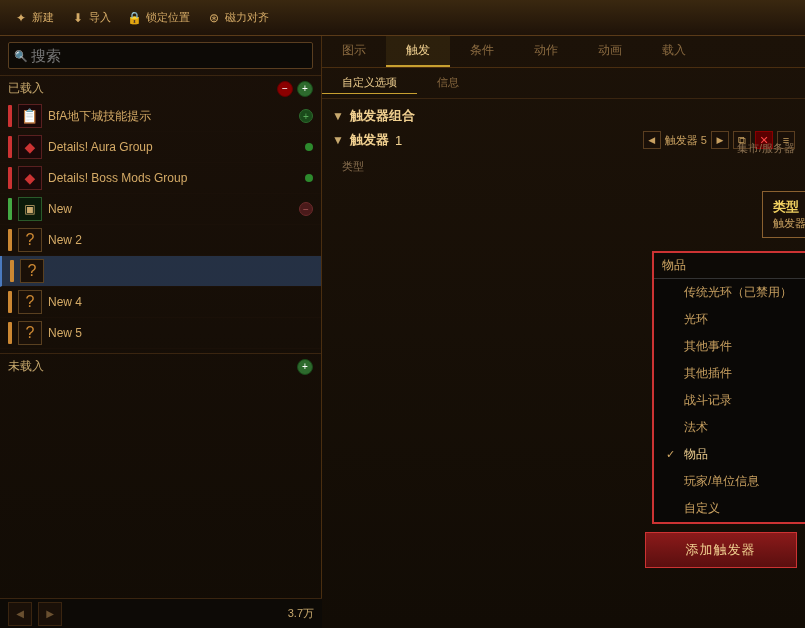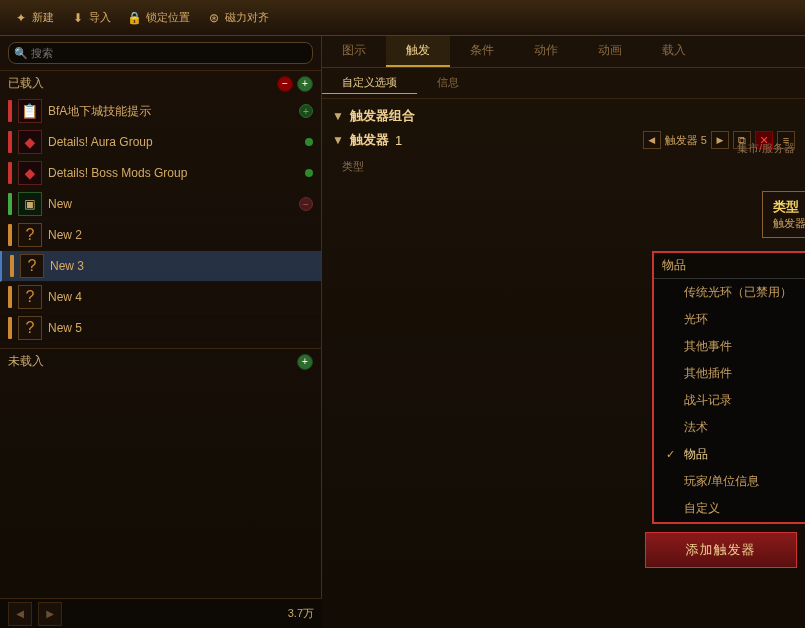--- a/index.html
+++ b/index.html
@@ -106,23 +106,23 @@
     .search-box {
       margin: 6px 8px;
       position: relative;
     }
     .search-input {
       width: 100%;
       background: #0d0a06;
       border: 1px solid #5a3e20;
       color: #9a8060;
       padding: 4px 16px 4px 22px;
-      font-size: 11px;
+      font-size: 15px;
       outline: none;
-      border-radius: 8px;
+      border-radius: 2px;
     }
     .search-icon-wrap {
       position: absolute;
       left: 6px;
       top: 50%;
       transform: translateY(-50%);
       color: #6a5030;
       font-size: 11px;
     }
 
@@ -564,21 +564,20 @@
 
   <div class="list-item">
     <div class="item-color-bar" style="background:#cc8833;"></div>
     <div class="item-icon" style="background:#1a1008; border-color:#5a4020; color:#cc8833; font-size:16px;">?</div>
     <span class="item-label">New 2</span>
   </div>
 
   <div class="list-item selected">
     <div class="item-color-bar" style="background:#cc8833;"></div>
     <div class="item-icon" style="background:#1a1008; border-color:#5a4020; color:#cc8833; font-size:16px;">?</div>
-    <span class="item-label">New 3</span>
   </div>
 
   <div class="list-item">
     <div class="item-color-bar" style="background:#cc8833;"></div>
     <div class="item-icon" style="background:#1a1008; border-color:#5a4020; color:#cc8833; font-size:16px;">?</div>
     <span class="item-label">New 4</span>
   </div>
 
   <div class="list-item">
     <div class="item-color-bar" style="background:#cc8833;"></div>

